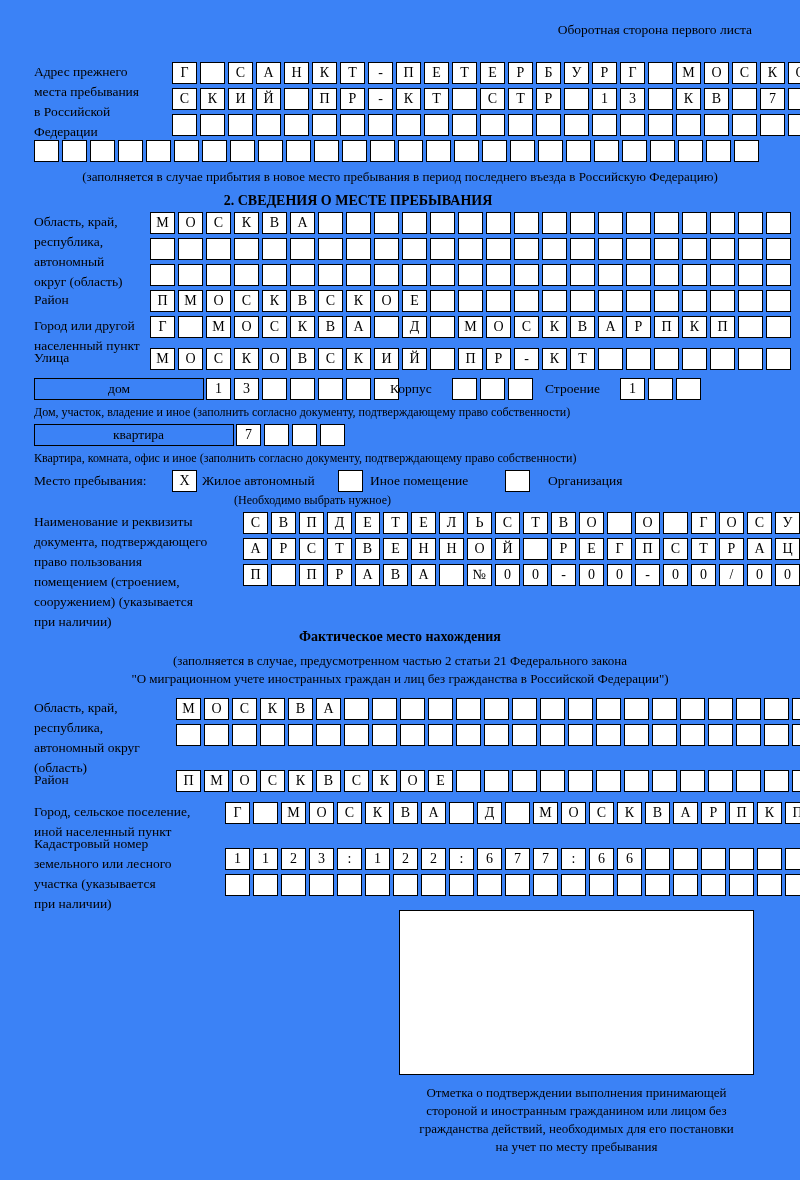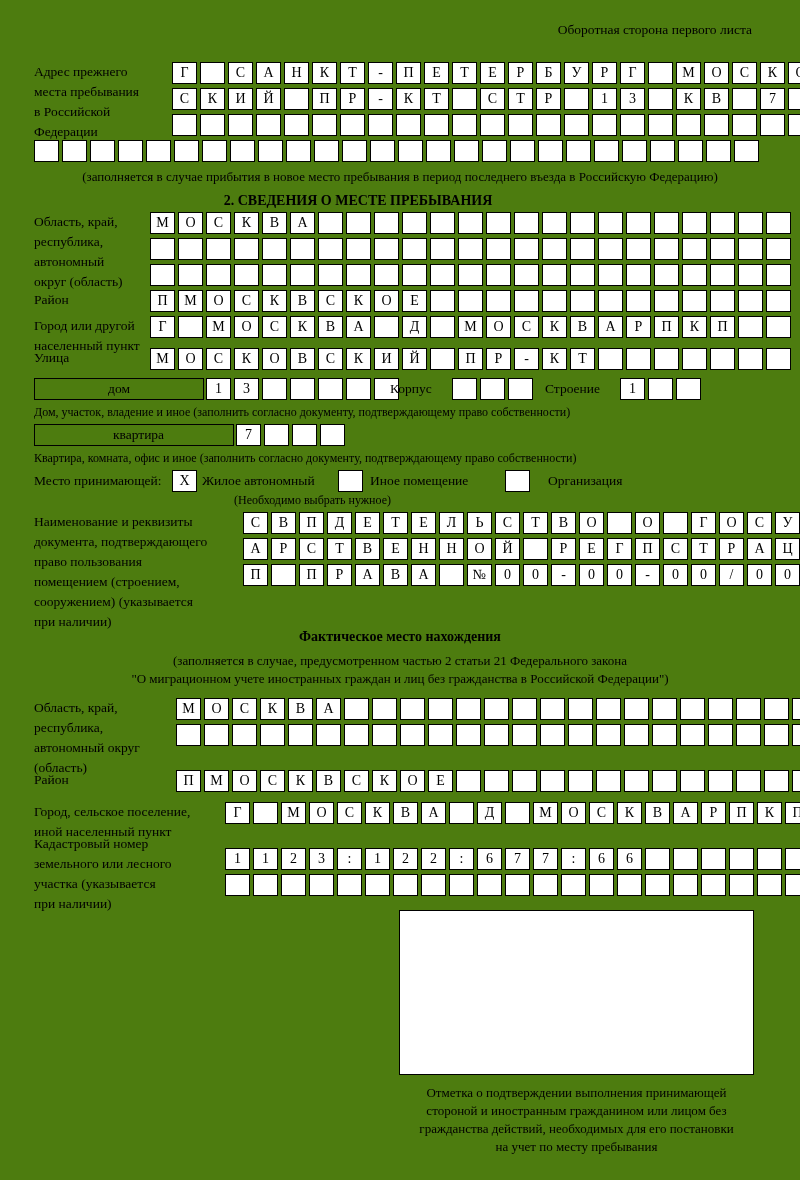--- a/index.html
+++ b/index.html
@@ -9,21 +9,21 @@
   }
   body {
     font-family: "Liberation Serif", serif;
     color: #000000;
   }
   #page {
     position: relative;
     width: 800px;
     height: 1180px;
     margin: 0 auto;
-    background: #4d7c0f;
+    background: #3b82f6;
     overflow: hidden;
   }
   .hdr-right {
     position: absolute;
     top: 22px;
     right: 48px;
     font-size: 13.5px;
   }
   .lbl {
     position: absolute;
@@ -387,21 +387,21 @@
   <div class="wide-field" style="left:34px; top:424px; width:200px;padding-left:9px;">квартира</div>
   <div class="boxrow" id="s2-flat" style="left:236px; top:424px;">
       <div class="cell">7</div>
       <div class="cell blank"></div>
       <div class="cell blank"></div>
       <div class="cell blank"></div>
     </div>
 
   <div class="lbl small" style="left:34px; top:448px;text-align:center;">Квартира, комната, офис и иное (заполнить согласно документу, подтверждающему право собственности)</div>
 
-  <div class="inline-lbl" style="left:34px; top:470px;">Место принимающей:</div>
+  <div class="inline-lbl" style="left:34px; top:470px;">Место пребывания:</div>
   <div class="cell" style="position:absolute; left:172px; top:470px;">X</div>
   <div class="inline-lbl" style="left:202px; top:470px;">Жилое автономный</div>
   <div class="cell" style="position:absolute; left:338px; top:470px;"></div>
   <div class="inline-lbl" style="left:370px; top:470px;">Иное помещение</div>
   <div class="cell" style="position:absolute; left:505px; top:470px;"></div>
   <div class="inline-lbl" style="left:548px; top:470px;">Организация</div>
   <div class="lbl small" style="left:234px; top:490px;">(Необходимо выбрать нужное)</div>
 
   <div class="lbl" style="left:34px; top:512px;">Наименование и реквизиты
 документа, подтверждающего

